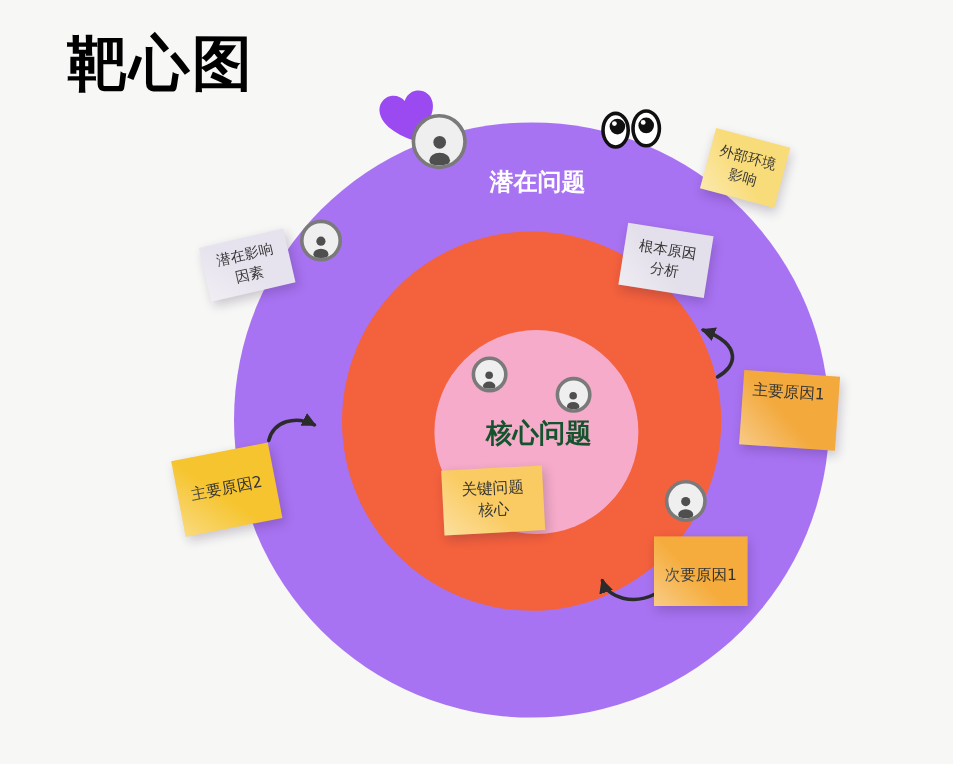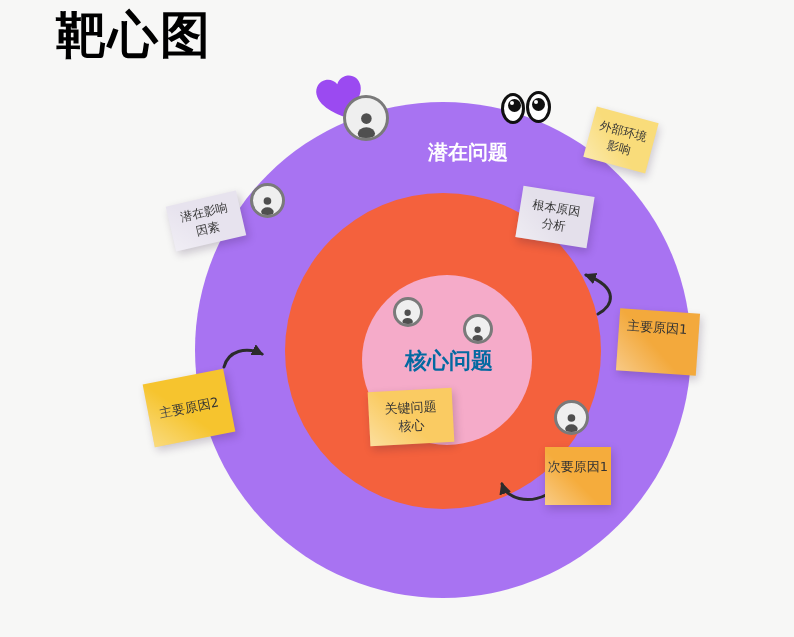--- a/index.html
+++ b/index.html
@@ -1,43 +1,43 @@
 <!DOCTYPE html>
 <html><head>
 <meta charset="utf-8">
 <style>
   html,body{margin:0;padding:0;background:#f7f7f6;}
   .canvas{position:relative;width:794px;height:637px;background:#f7f7f6;overflow:hidden;
           font-family:"DejaVu Sans","Liberation Sans",sans-serif;}
 
-  .title{position:absolute;left:56px;top:8px;font-size:50px;font-weight:900;color:#000;
+  .title{position:absolute;left:56px;top:26px;font-size:50px;font-weight:900;color:#000;
          letter-spacing:2px;line-height:1.1;text-align:center;}
 
   .circle{position:absolute;border-radius:50%;}
   .ring-purple{left:195px;top:102px;width:496px;height:496px;}
   .ring-orange{left:285px;top:193px;width:316px;height:316px;}
   .ring-pink{left:362px;top:275px;width:170px;height:170px;}
 
   .ring-label{position:absolute;transform:translate(-50%,-50%);font-weight:bold;white-space:nowrap;}
-  .lbl-outer{left:468px;top:152px;font-size:20px;color:#ffffff;}
+  .lbl-outer{left:448px;top:152px;font-size:20px;color:#ffffff;}
   .lbl-mid{left:447px;top:230px;font-size:20px;color:#ffffff;}
-  .lbl-core{left:449px;top:361px;font-size:22px;color:#0369a1;}
+  .lbl-core{left:449px;top:361px;font-size:22px;color:#14532d;}
 
   .note{position:absolute;display:flex;align-items:center;justify-content:center;text-align:center;
         color:#333;font-size:12px;line-height:1.4;white-space:pre-line;
         box-shadow:2px 4px 9px rgba(40,20,60,.22);}
   .note::after{content:"";position:absolute;inset:0;pointer-events:none;
         background:linear-gradient(225deg,rgba(255,255,255,0) 55%,rgba(255,255,255,.38) 100%);}
   .note-external{left:589px;top:114px;width:64px;height:52px;transform:rotate(15deg);}
   .note-root{left:519px;top:191px;width:72px;height:52px;transform:rotate(9deg);}
   .note-latent{left:170px;top:198px;width:72px;height:46px;transform:rotate(-13deg);}
   .note-primary1{left:618px;top:311px;width:80px;height:62px;transform:rotate(4deg);
         align-items:flex-start;justify-content:flex-start;text-align:left;padding:8px;box-sizing:border-box;font-size:13px;}
-  .note-secondary1{left:545px;top:447px;width:66px;height:58px;
-        align-items:flex-start;padding-top:11px;box-sizing:border-box;font-size:13px;}
+  .note-secondary1{left:545px;top:447px;width:78px;height:58px;
+        align-items:flex-start;padding-top:24px;box-sizing:border-box;font-size:13px;}
   .note-primary2{left:148px;top:376px;width:82px;height:64px;transform:rotate(-11deg);font-size:13px;}
   .note-keycore{left:369px;top:390px;width:84px;height:54px;transform:rotate(-3deg);font-size:13px;}
 
   .avatar{position:absolute;border-radius:50%;background:#efefef;border:3px solid #7a7a7a;
           box-sizing:border-box;display:flex;align-items:flex-end;justify-content:center;overflow:hidden;}
   .avatar svg{width:72%;height:72%;display:block;}
   .avatar-top{left:343px;top:95px;width:46px;height:46px;}
   .avatar-left{left:250px;top:183px;width:35px;height:35px;}
   .avatar-core1{left:393px;top:297px;width:30px;height:30px;}
   .avatar-core2{left:463px;top:314px;width:30px;height:30px;}

